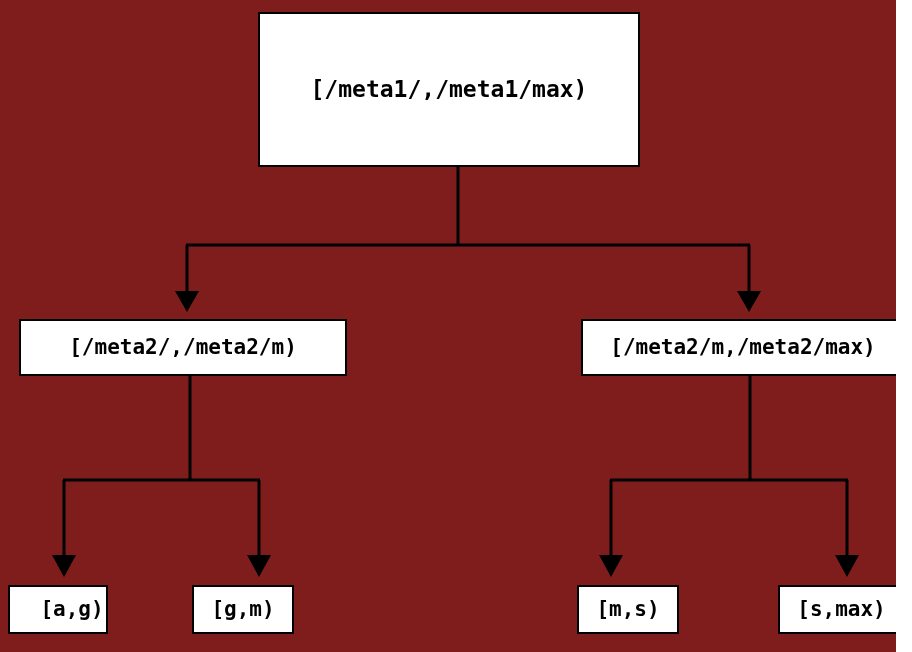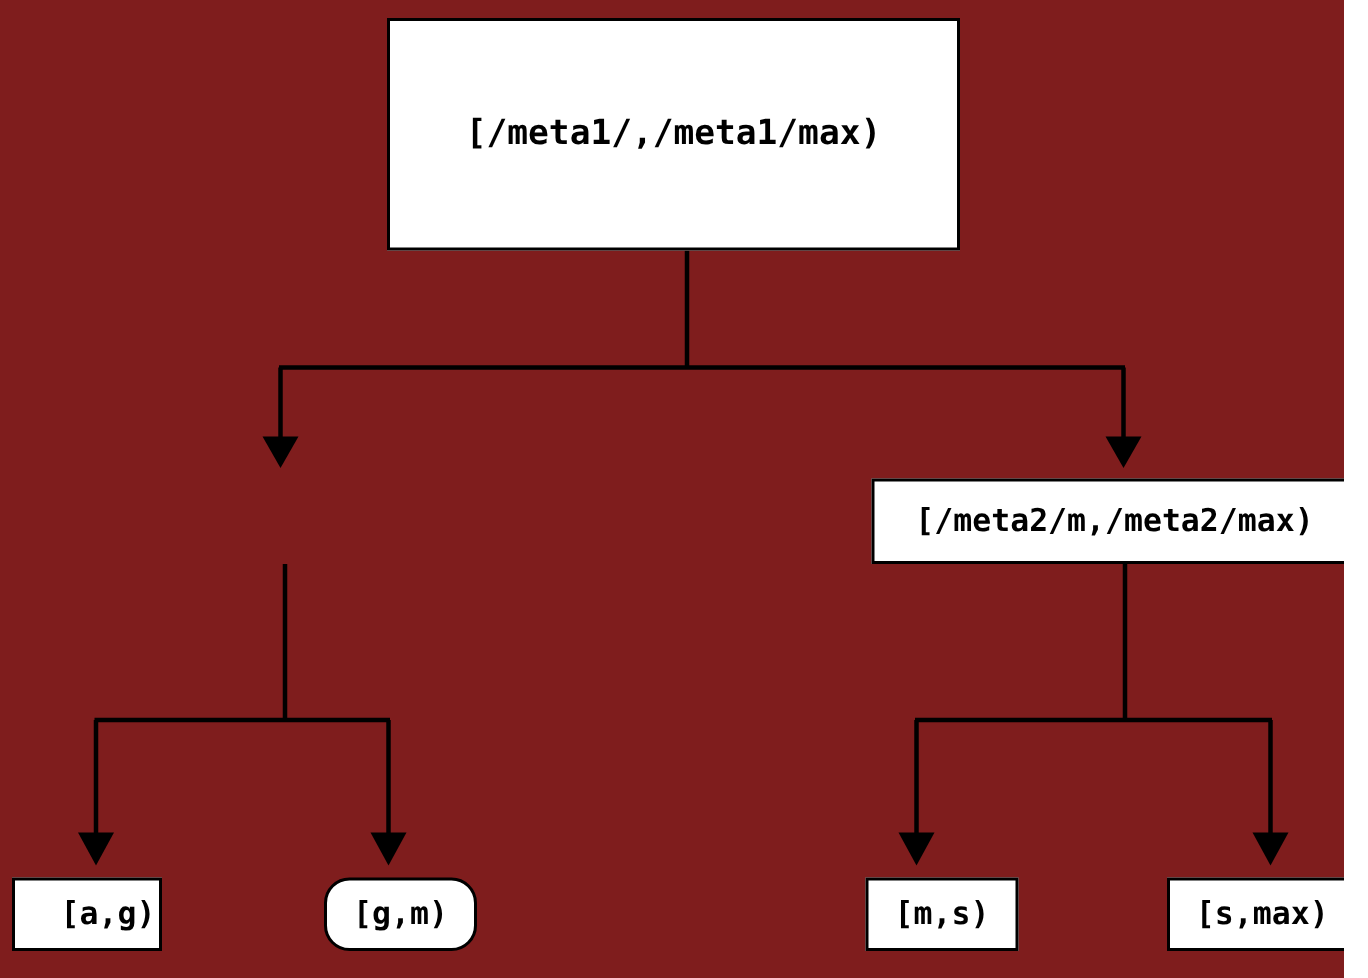--- a/index.html
+++ b/index.html
@@ -62,21 +62,21 @@
     height: 57px;
     font-size: 21px;
     text-align: right;
   }
   .node-leaf {
     top: 585px;
     height: 49px;
     font-size: 21px;
   }
   .leaf-ag   { left: 8px;   width: 100px; padding-left: 28px; }
-  .leaf-gm   { left: 216px; width: 102px; border-radius: 17px; }
+  .leaf-gm   { left: 192px; width: 102px; }
   .leaf-ms   { left: 553px; width: 102px; margin-left: 24px; }
   .leaf-smax { left: 778px; width: 127px; align-items: center; }
 </style>
 </head>
 <body>
 
 <div id="canvas">
 
   <svg id="edges" width="912" height="652" viewBox="0 0 912 652" xmlns="http://www.w3.org/2000/svg">
 
@@ -105,20 +105,23 @@
       <line x1="847" y1="480" x2="847" y2="556"></line>
     </g>
     <polygon points="599,555 623,555 611,577" fill="#000000"></polygon>
     <polygon points="835,555 859,555 847,577" fill="#000000"></polygon>
   </svg>
 
   <div class="node node-root">
     <span class="node-label">[/meta1/,/meta1/max)</span>
   </div>
 
+  <div class="node node-mid-left">
+    <span class="node-label">[/meta2/,/meta2/m)</span>
+  </div>
 
   <div class="node node-mid-right">
     <span class="node-label">[/meta2/m,/meta2/max)</span>
   </div>
 
   <div class="node node-leaf leaf-ag">
     <span class="node-label">[a,g)</span>
   </div>
 
   <div class="node node-leaf leaf-gm">

